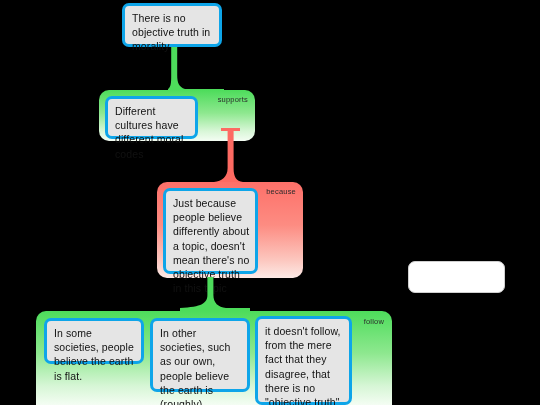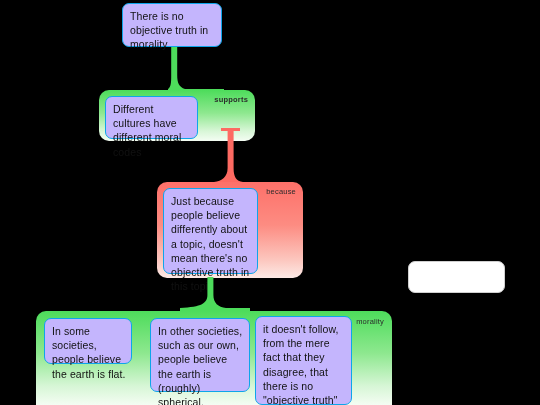--- a/index.html
+++ b/index.html
@@ -17,22 +17,22 @@
 
   .canvas {
     position: absolute;
     inset: 0;
     background: #000000;
   }
 
   
   .card {
     position: absolute;
-    background: #c4b5fd;
-    border: 1px solid #0ea5e9;
+    background: #e5e5e5;
+    border: 3px solid #0ea5e9;
     border-radius: 7px;
     box-sizing: border-box;
     padding: 5px 4px 4px 7px;
     color: #111111;
     font-size: 10.5px;
     line-height: 14.2px;
     letter-spacing: 0.1px;
     white-space: pre-line;
   }
 
@@ -81,21 +81,21 @@
 
   <div class="card" style="left:122px; top:3px; width:100px; height:44px;">There is no objective truth in morality</div>
 
   <div class="connector" style="left:168px; top:47px; width:56px; height:45px;">
     <svg width="56" height="45" viewBox="0 0 56 45">
       <path d="M3.2,0 L9.2,0 L9.2,28 C9.2,36 11,40 17,42 L56,42 L56,45 L0,45 L0,42 C3,40 3.2,36 3.2,28 Z" fill="#4ddc5b"></path>
     </svg>
   </div>
 
   <div class="group supports" style="left:99px; top:90px; width:156px; height:51px;">
-    <span class="group-label" style="right:7px; top:5px;font-weight:bold;">supports</span>
+    <span class="group-label" style="right:7px; top:5px;">supports</span>
   </div>
 
   <div class="card" style="left:105px; top:96px; width:93px; height:43px;">Different cultures have different moral codes</div>
 
   <div class="connector" style="left:200px; top:128px; width:60px; height:57px;">
     <svg width="60" height="57" viewBox="0 0 60 57">
       <rect x="21" y="0" width="19" height="3" fill="#fd6a62"></rect>
       <path d="M27.6,3 L33.6,3 L33.6,40 C33.6,49 36,53 43,54 L60,54 L60,57 L14,57 L14,54 C22,53 27.6,49 27.6,40 Z" fill="#fd6a62"></path>
     </svg>
   </div>
@@ -106,24 +106,24 @@
 
   <div class="card" style="left:163px; top:188px; width:95px; height:86px;">Just because people believe differently about a topic, doesn't mean there's no objective truth in this topic</div>
 
   <div class="connector" style="left:180px; top:277px; width:70px; height:35px;">
     <svg width="70" height="35" viewBox="0 0 70 35">
       <path d="M27.4,0 L33.4,0 L33.4,18 C33.4,26 38,30 46,31 L70,31 L70,35 L0,35 L0,31 C22,30 27.4,26 27.4,18 Z" fill="#4ddc5b"></path>
     </svg>
   </div>
 
   <div class="group supports" style="left:36px; top:311px; width:356px; height:94px; border-radius:10px 10px 0 0;">
-    <span class="group-label" style="right:8px; top:6px;">morality</span>
+    <span class="group-label" style="right:8px; top:6px;">follow</span>
   </div>
 
-  <div class="card" style="left:44px; top:318px; width:88px; height:46px;">In some societies, people believe the earth is flat.</div>
+  <div class="card" style="left:44px; top:318px; width:100px; height:46px;">In some societies, people believe the earth is flat.</div>
 
   <div class="card" style="left:150px; top:318px; width:100px; height:74px;">In other societies, such as our own, people believe the earth is (roughly) spherical.</div>
 
   <div class="card" style="left:255px; top:316px; width:97px; height:89px;">it doesn't follow, from the mere fact that they disagree, that there is no "objective truth" in geography..</div>
 
   <div class="empty-card" style="left:408px; top:261px; width:97px; height:32px;"></div>
 
 </div>
 
 </body></html>

